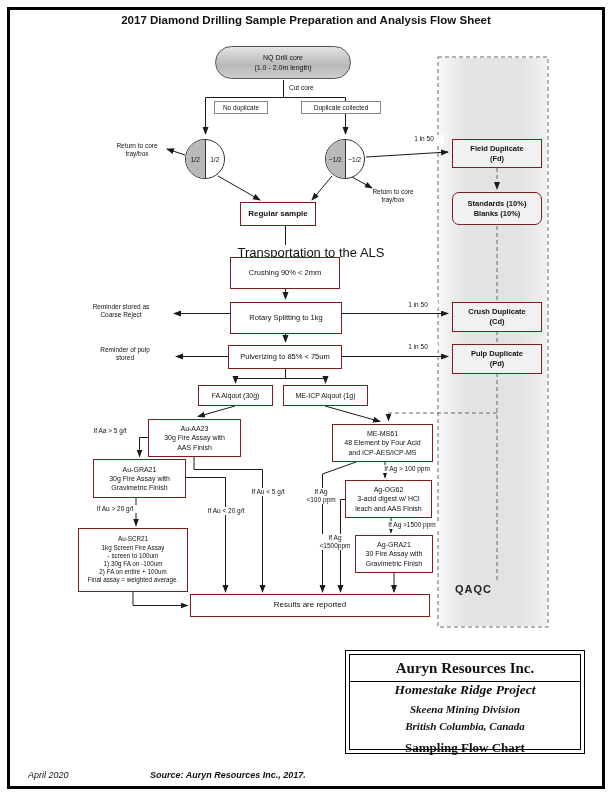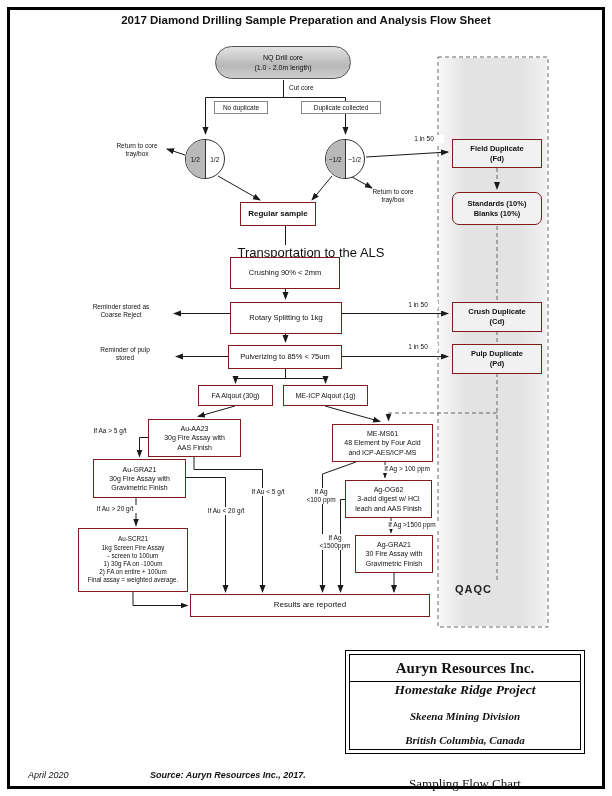--- a/index.html
+++ b/index.html
@@ -30,24 +30,24 @@
   .qaqc-bg{position:absolute;left:439px;top:58px;width:108px;height:568px;
            background:linear-gradient(90deg,#f7f7f7,#e3e3e3 25%,#e3e3e3 75%,#f1f1f1);}
   .qaqc-label{position:absolute;left:455px;top:583px;width:70px;font-size:11px;font-weight:bold;
               letter-spacing:1px;color:#222;}
   svg.wires{position:absolute;left:0;top:0;pointer-events:none;}
   .infobox{position:absolute;left:345px;top:650px;width:240px;height:104px;box-sizing:border-box;
            border:1px solid #000;background:#fff;padding:3px;}
   .infobox-inner{border:1.5px solid #000;height:100%;box-sizing:border-box;display:flex;flex-direction:column;}
   .ib-company{font-family:"Liberation Serif",serif;font-weight:bold;font-size:15px;text-align:center;
               padding:5px 0 4px;border-bottom:1.5px solid #000;}
-  .ib-body{flex:1;display:flex;flex-direction:column;justify-content:flex-end;text-align:center;gap:12px;}
+  .ib-body{flex:1;display:flex;flex-direction:column;justify-content:flex-end;text-align:center;gap:5px;}
   .ib-project{font-family:"Liberation Serif",serif;font-style:italic;font-weight:bold;font-size:13.5px;}
   .ib-division,.ib-location{font-family:"Liberation Serif",serif;font-style:italic;font-weight:bold;font-size:11px;}
-  .ib-chart{font-family:"Liberation Serif",serif;font-weight:normal;font-size:13px;padding-top:3px;margin-top:15px;}
+  .ib-chart{font-family:"Liberation Serif",serif;font-weight:bold;font-size:13px;padding-top:3px;}
   .footer-date{position:absolute;left:28px;top:770px;font-size:9px;font-style:italic;}
   .footer-source{position:absolute;left:150px;top:770px;font-size:9px;font-style:italic;font-weight:bold;}
 </style>
 </head>
 <body>
 
 <div class="page">
 
   <div class="qaqc-bg"></div>
 

